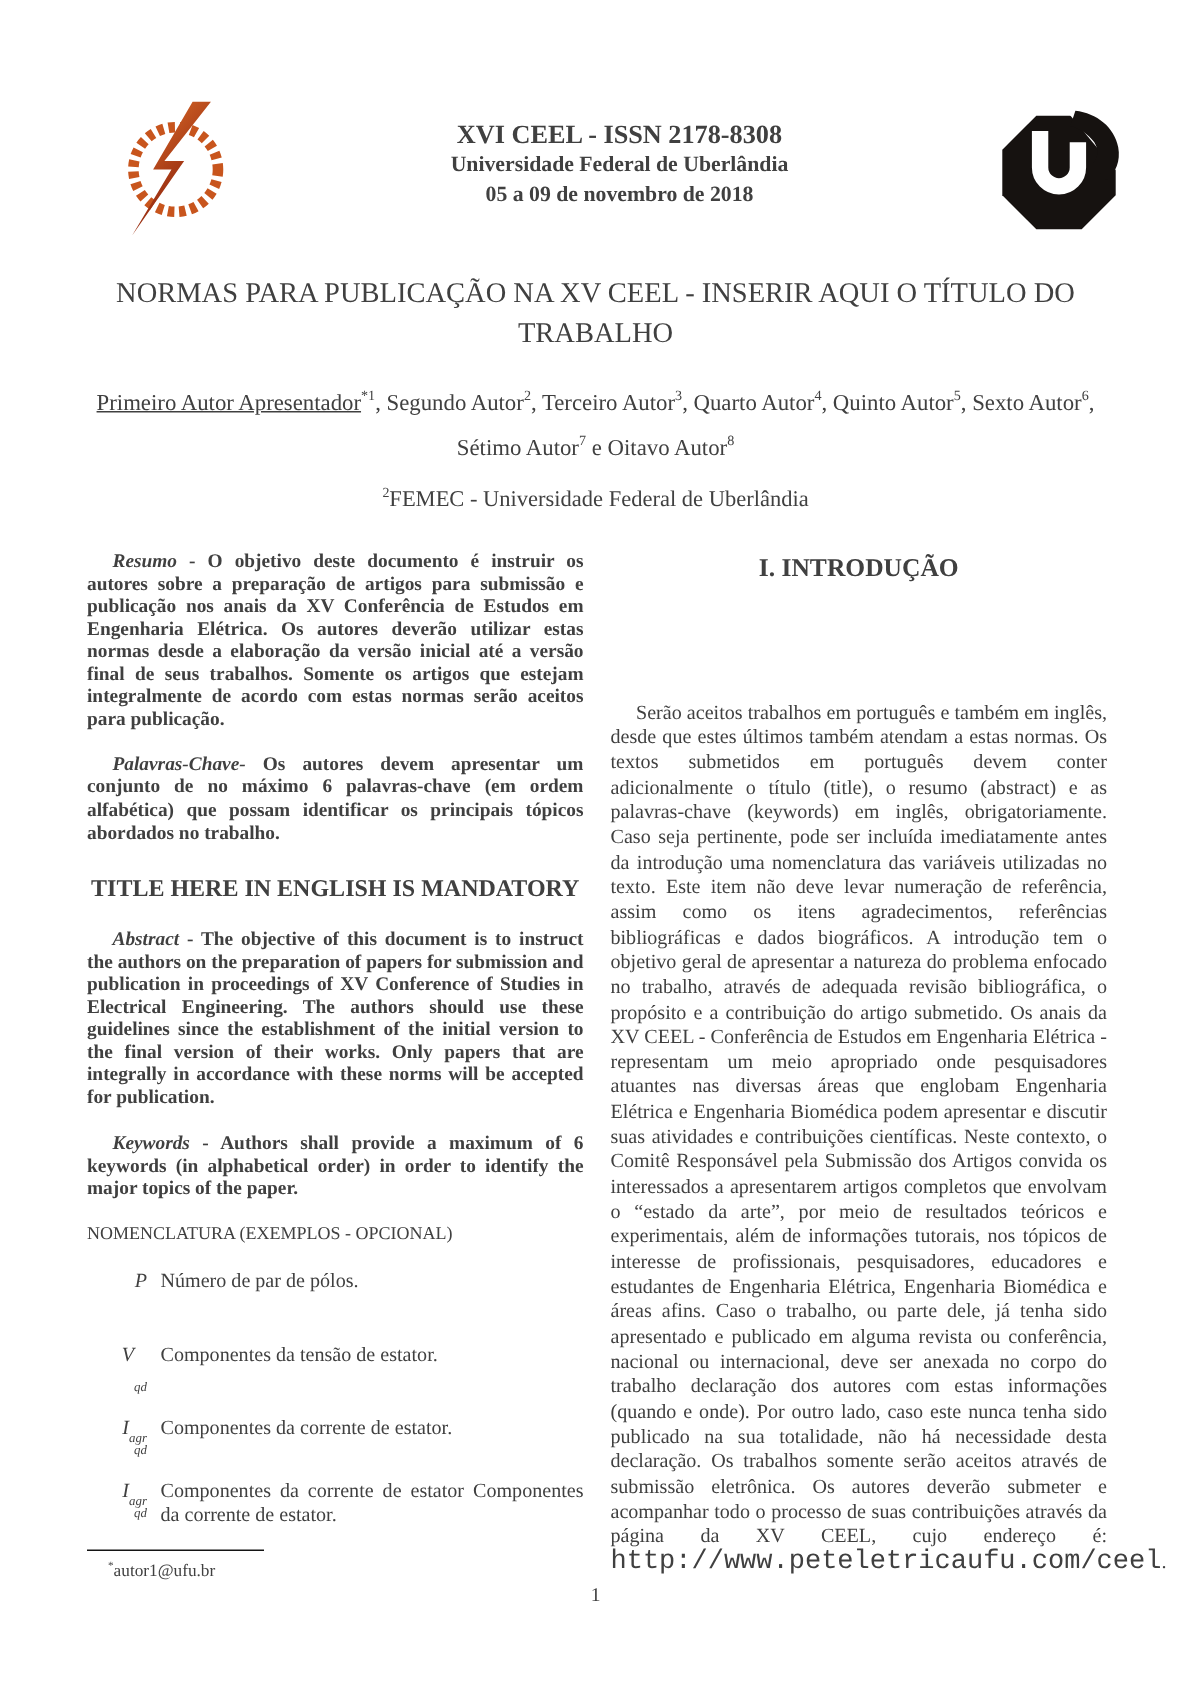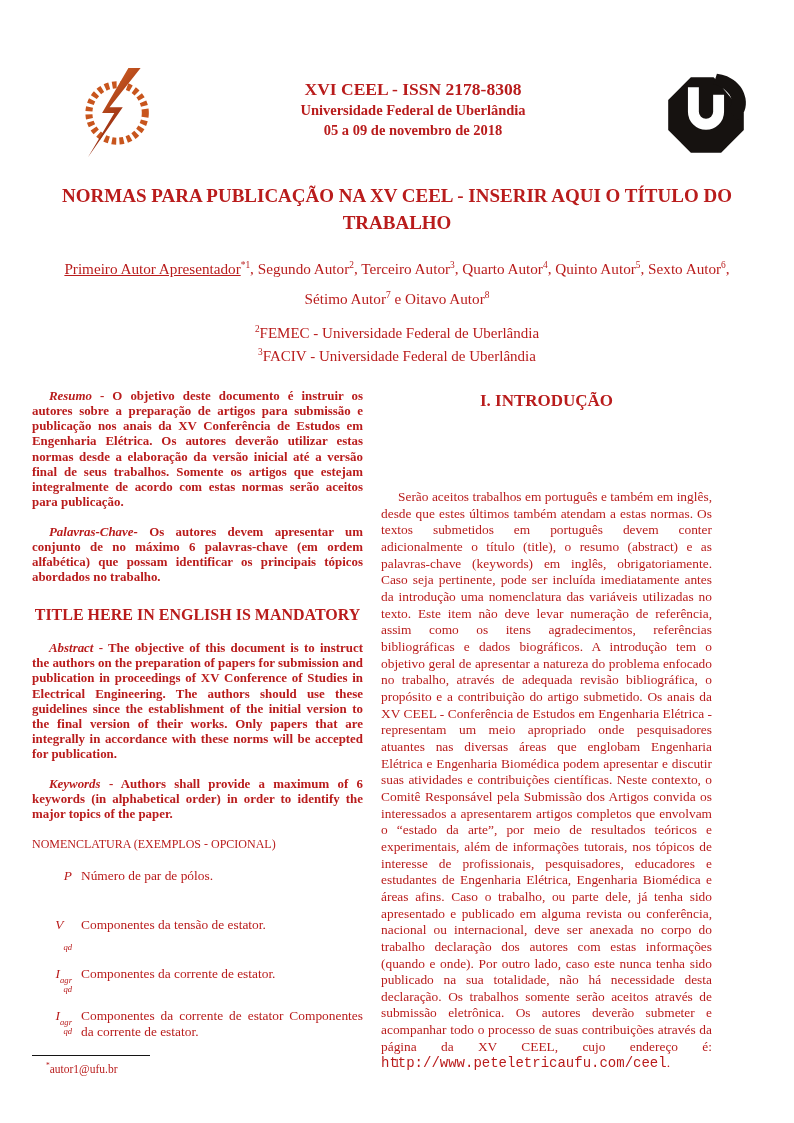--- a/index.html
+++ b/index.html
@@ -1,39 +1,39 @@
 <!DOCTYPE html>
 <html><head>
 <meta charset="utf-8">
 <style>
   html,body{margin:0;padding:0;background:#ffffff;}
   .page{
-    width:794px;height:1123px;background:#fff;color:#b91c1c;
+    width:794px;height:1123px;background:#fff;color:#404040;
     font-family:"Liberation Serif",serif;position:relative;overflow:hidden;
     margin:0 auto;
   }
   
   .header{display:flex;justify-content:space-between;align-items:flex-start;
           padding:66px 46px 0 76px;}
   .logo-left{width:86px;height:94px;flex:0 0 86px;}
   .logo-right{width:84px;height:86px;flex:0 0 84px;margin-top:6px;}
   .header-center{flex:1;text-align:center;margin-top:12px;}
   .hc-line1{font-size:17.5px;font-weight:bold;line-height:22px;}
   .hc-line2,.hc-line3{font-size:14.5px;font-weight:bold;line-height:20px;}
   
   .paper-title{width:700px;margin:22px auto 0;text-align:center;
-               font-size:19px;font-weight:bold;line-height:27px;}
+               font-size:19px;font-weight:normal;line-height:27px;}
   .authors{width:686px;margin:16px auto 0;text-align:center;
            font-size:15.2px;line-height:27px;}
   .authors sup{font-size:0.62em;}
   .author-underline{text-decoration:underline;}
   .affiliations{margin:8px auto 0;text-align:center;font-size:15px;line-height:18.5px;}
   .affiliations sup{font-size:0.62em;}
   
-  .columns{display:flex;gap:18px;padding:0 32px;margin-top:24px;}
+  .columns{display:flex;gap:18px;padding:0 58px;margin-top:24px;}
   .col{width:331px;flex:0 0 331px;}
   p{margin:0;text-align:justify;}
   .abs-par{font-weight:bold;font-size:12.9px;line-height:15.1px;
            text-indent:17px;margin-bottom:15px;}
   .lead{font-style:italic;}
   .eng-title{text-align:center;font-weight:bold;font-size:16px;
              line-height:20px;margin:20px 0 16px;}
   .body-par{font-size:13.4px;line-height:16.65px;text-indent:17px;}
   .nomen-heading{font-size:12px;margin:6px 0 16px;}
   .nomen-row{display:flex;font-size:13.4px;line-height:16px;margin-bottom:15px;}
@@ -43,21 +43,21 @@
   .stack{display:inline-flex;flex-direction:column;justify-content:space-between;
          height:17px;vertical-align:-5px;font-size:8.6px;line-height:8.6px;
          font-style:italic;}
   .stack sup,.stack sub{font-size:inherit;line-height:inherit;position:static;}
   .footnote{margin-top:4px;}
   .footnote-rule{width:118px;border-top:1px solid #141414;margin-bottom:5px;}
   .footnote-text{font-size:11.5px;padding-left:14px;}
   .footnote-text sup{font-size:0.65em;}
   .section-heading{text-align:center;font-weight:bold;font-size:17px;
                    margin:2px 0 78px;}
-  .mono{font-family:"Liberation Mono",monospace;font-size:14px;}
+  .mono{font-family:"Liberation Mono",monospace;font-size:18px;}
   .page-number{position:absolute;bottom:52px;left:0;width:100%;
                text-align:center;font-size:13px;}
 </style>
 </head>
 <body>
 
 <div class="page">
 
   <div class="header">
     <div class="logo-left">
@@ -86,21 +86,20 @@
       </svg>
     </div>
   </div>
 
   <div class="paper-title">NORMAS PARA PUBLICAÇÃO NA XV CEEL - INSERIR AQUI O TÍTULO DO TRABALHO</div>
 
   <div class="authors"><span><span class="author-underline">Primeiro Autor Apresentador</span><sup>*1</sup><span>, </span></span><span><span>Segundo Autor</span><sup>2</sup><span>, </span></span><span><span>Terceiro Autor</span><sup>3</sup><span>, </span></span><span><span>Quarto Autor</span><sup>4</sup><span>, </span></span><span><span>Quinto Autor</span><sup>5</sup><span>, </span></span><span><span>Sexto Autor</span><sup>6</sup><span>, </span></span><span><span>Sétimo Autor</span><sup>7</sup><span> e </span></span><span><span>Oitavo Autor</span><sup>8</sup></span></div>
 
   <div class="affiliations">
     <div><sup>2</sup><span>FEMEC - Universidade Federal de Uberlândia</span></div>
-    <div><sup>3</sup><span>FACIV - Universidade Federal de Uberlândia</span></div>
   </div>
 
   <div class="columns">
 
     <div class="col">
       <p class="abs-par"><i class="lead">Resumo</i> <span>- O objetivo deste documento é instruir os autores sobre a preparação de artigos para submissão e publicação nos anais da XV Conferência de Estudos em Engenharia Elétrica. Os autores deverão utilizar estas normas desde a elaboração da versão inicial até a versão final de seus trabalhos. Somente os artigos que estejam integralmente de acordo com estas normas serão aceitos para publicação.</span></p>
 
       <p class="abs-par"><i class="lead">Palavras-Chave-</i> <span>Os autores devem apresentar um conjunto de no máximo 6 palavras-chave (em ordem alfabética) que possam identificar os principais tópicos abordados no trabalho.</span></p>
 
       <div class="eng-title">TITLE HERE IN ENGLISH IS MANDATORY</div>

